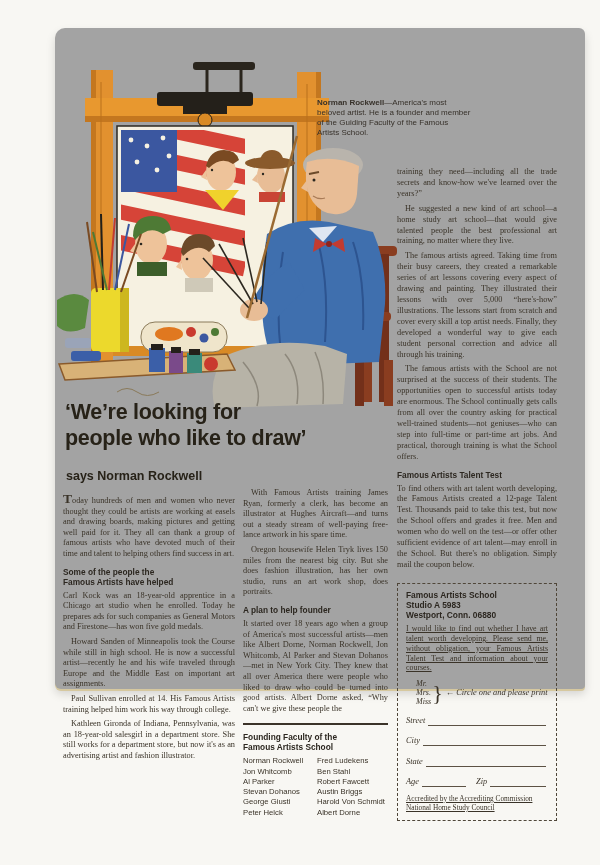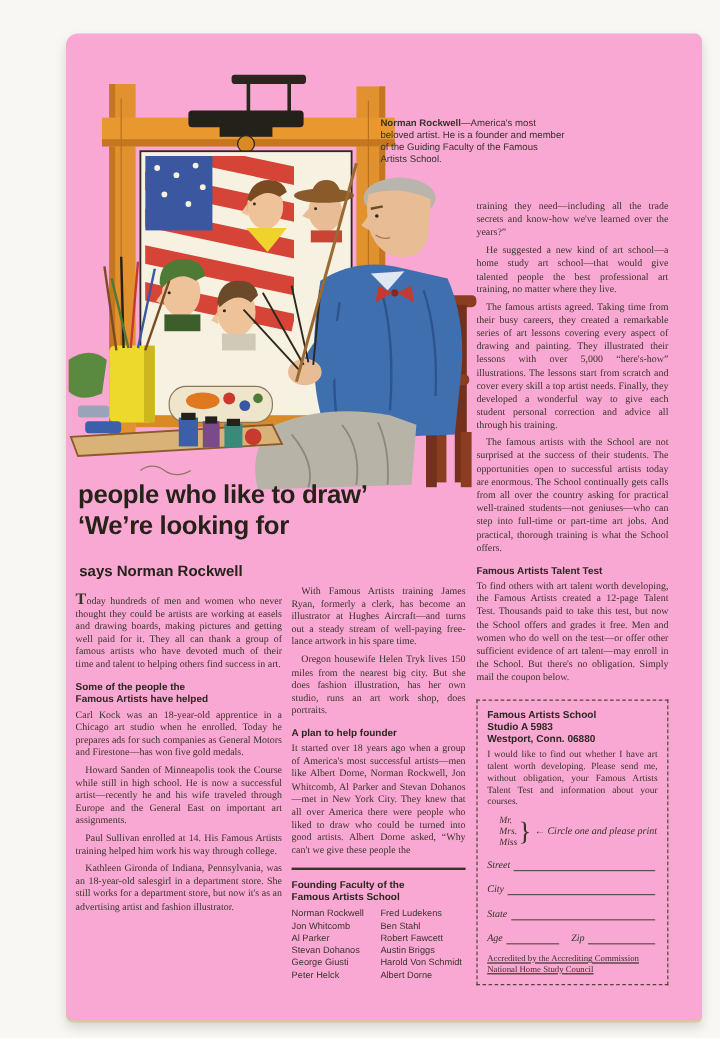--- a/index.html
+++ b/index.html
@@ -3,22 +3,22 @@
 <meta charset="utf-8">
 <style>
   html,body{margin:0;padding:0;}
   body{
     width:600px;height:865px;overflow:hidden;position:relative;
     background:#f8f7f3;
     font-family:"Liberation Serif",serif;
     color:#3a3328;
   }
   .page{
-    position:absolute;left:55px;top:28px;width:530px;height:822px;
-    background:#f9a8d4;
+    position:absolute;left:55px;top:28px;width:530px;height:661px;
+    background:#a3a3a3;
     background-image:radial-gradient(ellipse at 30% 20%, #f4eddb 0%, #efe7d0 60%, #eade c4 100%);
     border-radius:10px 6px 4px 6px;
     box-shadow:0 2px 0 #d6c89f, 0 5px 10px rgba(0,0,0,.15);
   }
   
   .caption{
     position:absolute;left:262px;top:70px;width:154px;
     font-family:"Liberation Sans",sans-serif;
     font-size:8px;line-height:10px;color:#37312a;
   }
@@ -52,21 +52,21 @@
     font-size:7.7px;line-height:10.3px;text-align:left;margin-top:2px;}
   .faculty-list .fcol1{width:70px;}
   .faculty-list .fcol2{flex:1;}
   
   .coupon{
     margin-top:12px;border:1.3px dashed #4f4639;padding:6px 8px 7px 8px;
     text-align:left;text-indent:0;
   }
   .coupon-head{font-family:"Liberation Sans",sans-serif;font-weight:700;
     font-size:8.4px;line-height:10.2px;color:#2c2720;}
-  .coupon-body{font-size:7.9px;line-height:9.7px;margin-top:4px;text-align:justify;}
+  .coupon-body{font-size:7.9px;line-height:9.7px;margin-top:4px;text-align:justify;text-decoration:underline;}
   .titles-row{display:flex;align-items:center;margin-top:7px;margin-left:10px;}
   .titles{font-style:italic;font-size:8px;line-height:8.8px;}
   .brace{font-size:22px;font-weight:400;margin:0 3px 0 1px;color:#3a3328;}
   .circle-note{font-style:italic;font-size:8.4px;}
   .field-row{display:flex;align-items:flex-end;margin-top:9.5px;font-style:italic;font-size:8.4px;}
   .field-row .line{flex:1;border-bottom:1px solid #5c5244;margin:0 2px 1px 3px;}
   .field-row .line.short{flex:0 0 44px;}
   .field-row .gap{width:8px;}
   .accredited{font-size:7.3px;line-height:8.8px;margin-top:7px;font-style:normal;text-decoration:underline;}
   
@@ -220,33 +220,33 @@
       <rect x="14" y="289" width="30" height="10" rx="3" fill="#3b5fa8"></rect>
       <path d="M60 330 q10 -7 20 0 t22 0" stroke="#8a7a5a" stroke-width="1" fill="none"></path>
     </g>
   </svg>
 
   <div class="caption">
     <b>Norman Rockwell</b><span>—America's most beloved artist. He is a founder and member of the Guiding Faculty of the Famous Artists School.</span>
   </div>
 
   <div class="headline">
+    <div>‘We’re looking for</div>
     <div>people who like to draw’</div>
-    <div>‘We’re looking for</div>
   </div>
   <div class="byline">says Norman Rockwell</div>
 
   <div class="col col1">
     <p class="dropcap">Today hundreds of men and women who never thought they could be artists are working at easels and drawing boards, making pictures and getting well paid for it. They all can thank a group of famous artists who have devoted much of their time and talent to helping others find success in art.</p>
     <div class="subhead">
       <div>Some of the people the</div>
       <div>Famous Artists have helped</div>
     </div>
     <p class="noindent">Carl Kock was an 18-year-old apprentice in a Chicago art studio when he enrolled. Today he prepares ads for such companies as General Motors and Firestone—has won five gold medals.</p>
-    <p>Howard Sanden of Minneapolis took the Course while still in high school. He is now a successful artist—recently he and his wife traveled through Europe and the General East on important art assignments.</p>
+    <p>Howard Sanden of Minneapolis took the Course while still in high school. He is now a successful artist—recently he and his wife traveled through Europe and the Middle East on important art assignments.</p>
     <p>Paul Sullivan enrolled at 14. His Famous Artists training helped him work his way through college.</p>
     <p>Kathleen Gironda of Indiana, Pennsylvania, was an 18-year-old salesgirl in a department store. She still works for a department store, but now it's as an advertising artist and fashion illustrator.</p>
   </div>
 
   <div class="col col2">
     <p>With Famous Artists training James Ryan, formerly a clerk, has become an illustrator at Hughes Aircraft—and turns out a steady stream of well-paying free-lance artwork in his spare time.</p>
     <p>Oregon housewife Helen Tryk lives 150 miles from the nearest big city. But she does fashion illustration, has her own studio, runs an art work shop, does portraits.</p>
     <div class="subhead">A plan to help founder</div>
     <p class="noindent">It started over 18 years ago when a group of America's most successful artists—men like Albert Dorne, Norman Rockwell, Jon Whitcomb, Al Parker and Stevan Dohanos—met in New York City. They knew that all over America there were people who liked to draw who could be turned into good artists. Albert Dorne asked, “Why can't we give these people the</p>
     <hr class="rule">

